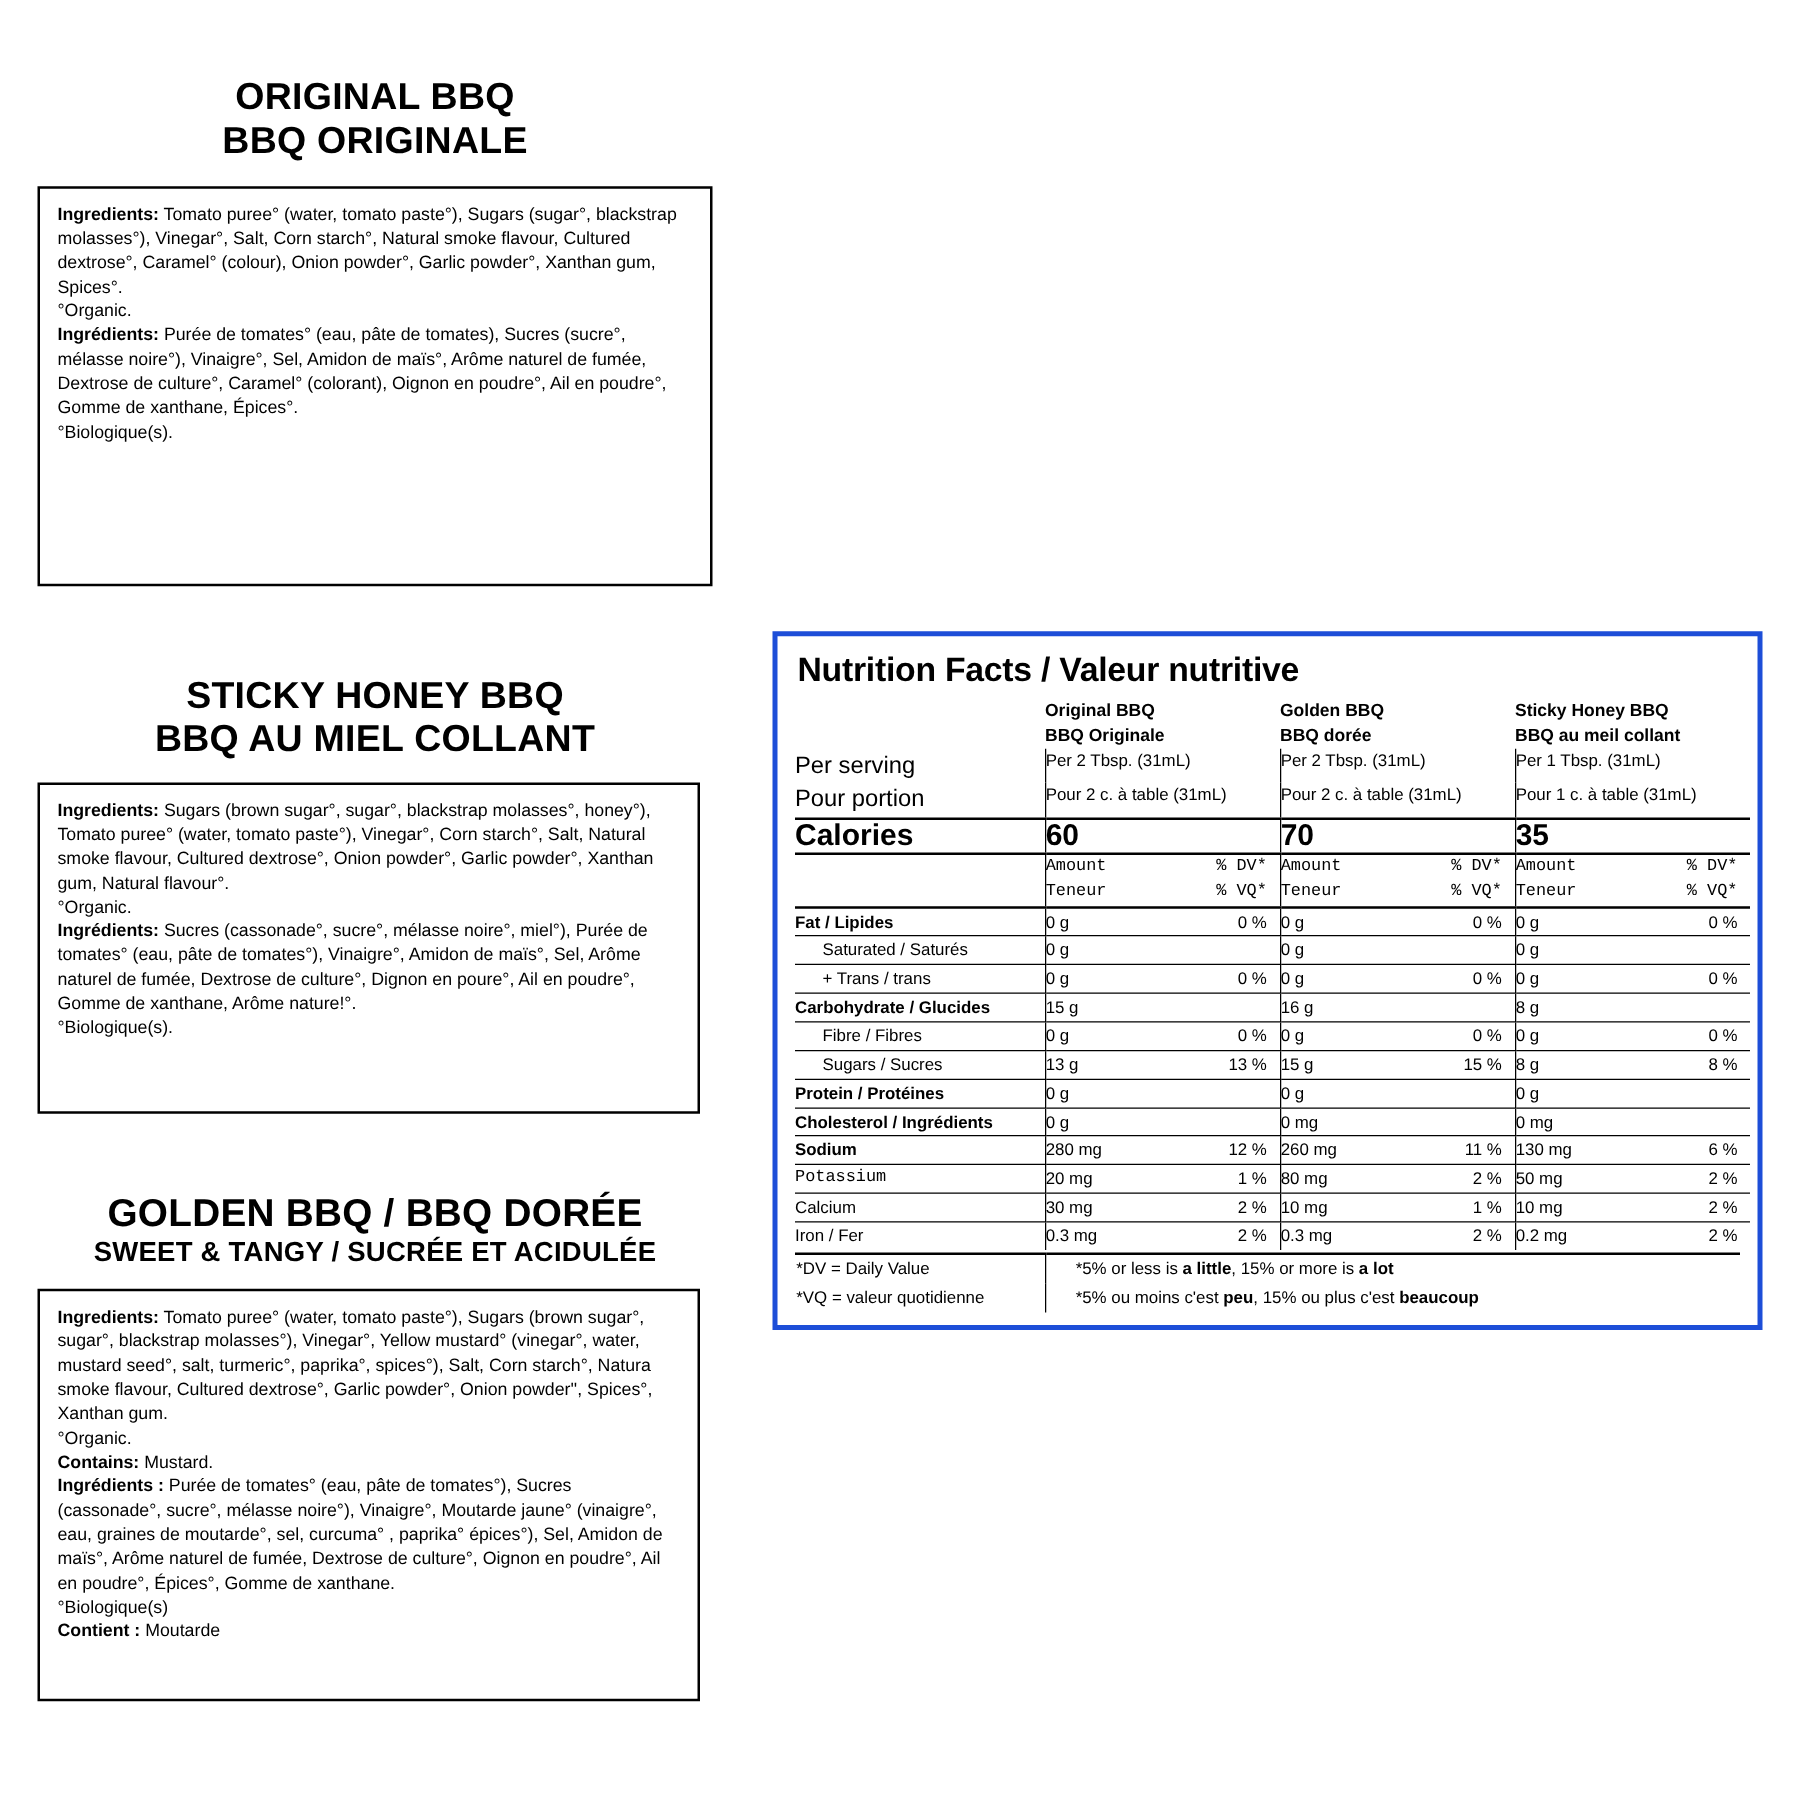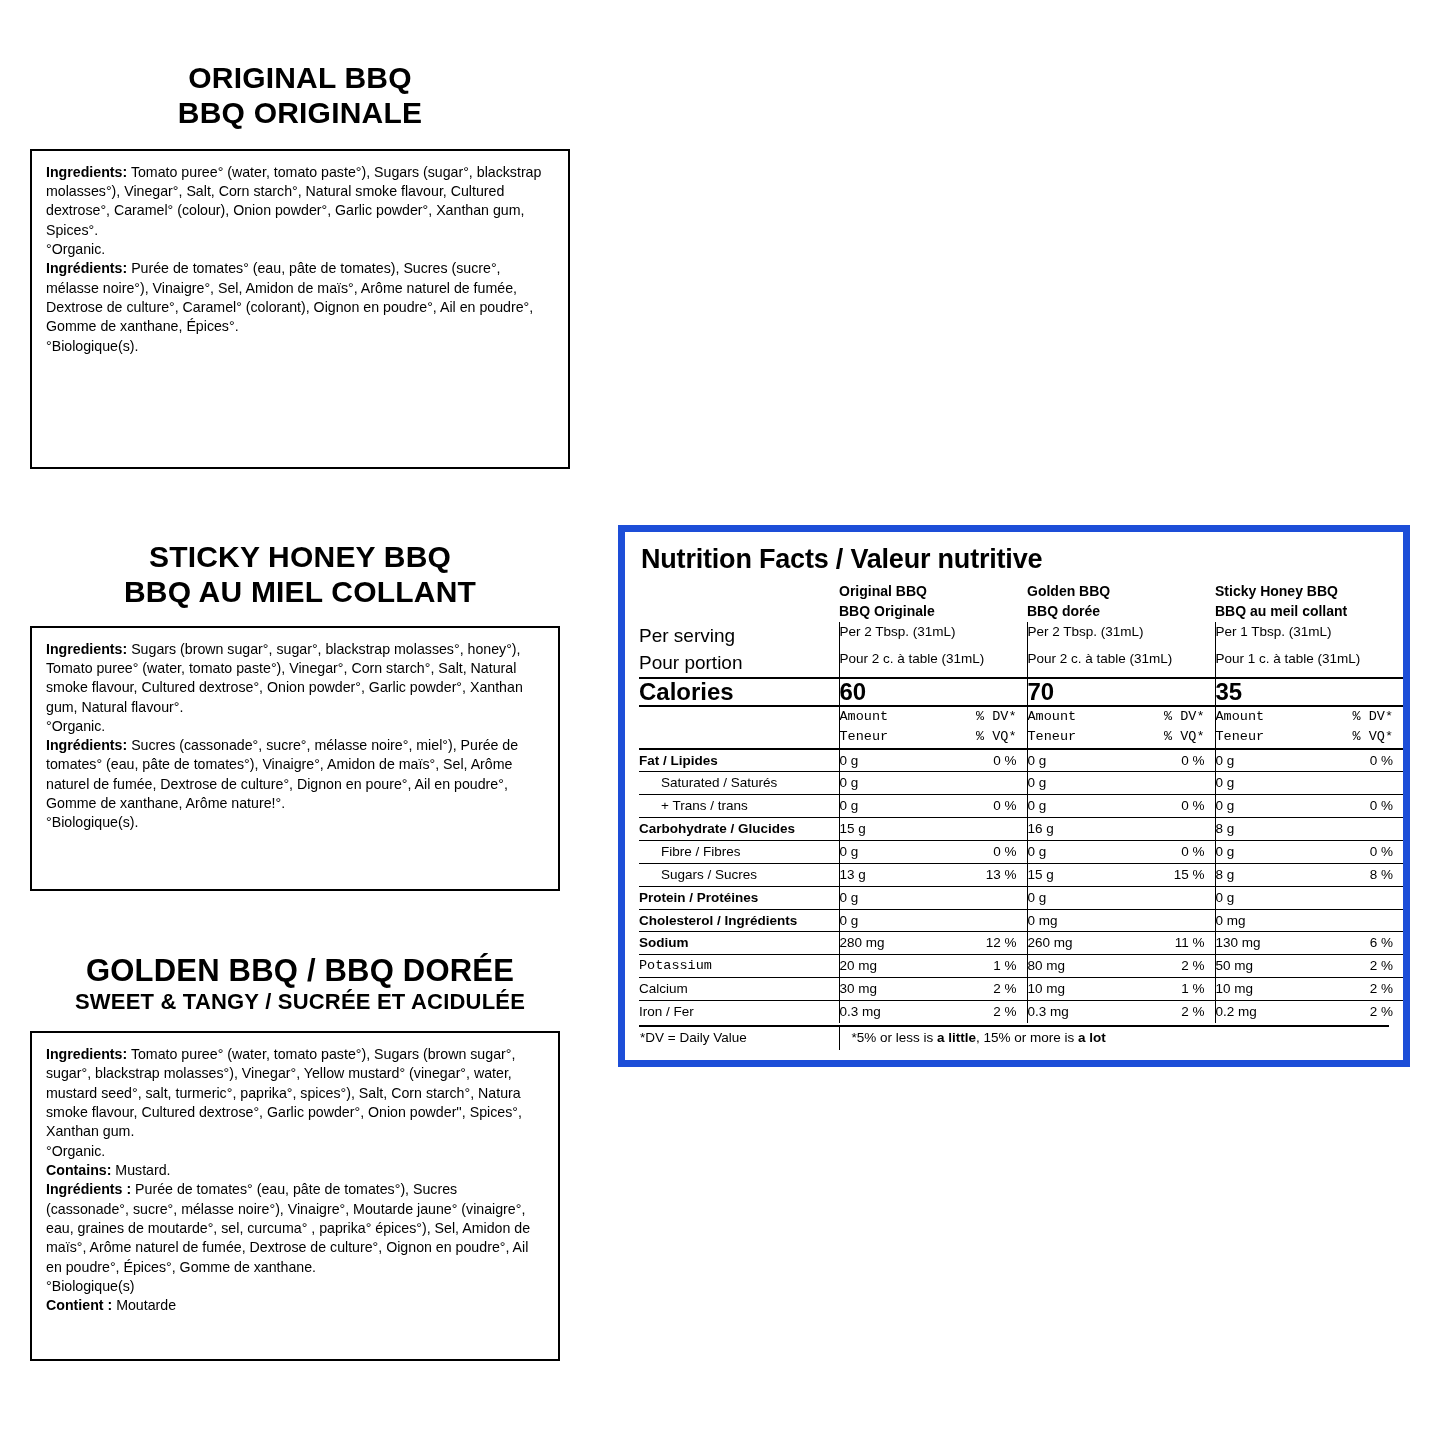--- a/index.html
+++ b/index.html
@@ -56,26 +56,25 @@
 
   .spacer-1 { height: 70px; }
   .spacer-2 { height: 62px; }
 
   
   .nf-panel {
     position: absolute;
     left: 618px;
     top: 505px;
     width: 792px;
-    border: 7px solid #1d4ed8;
+    border: 4px solid #1d4ed8;
     background: #fff;
     box-sizing: border-box;
     padding: 10px 14px 10px 14px;
     font-size: 13.5px;
-    margin-top: 20px;
   }
   .nf-title {
     font-size: 27px;
     font-weight: bold;
     margin: 2px 0 6px 2px;
     letter-spacing: -0.2px;
   }
 
   table.nf {
     width: 100%;
@@ -141,21 +140,21 @@
   .vsep      { border-left: 1px solid #000; }
 
   .footnotes {
     margin-top: 2px;
     font-size: 13.5px;
     line-height: 1.55;
   }
   .footnotes table { width: 100%; border-collapse: collapse; table-layout: fixed;}
   .footnotes td { vertical-align: top; }
   .footnotes .fcol1 { width: 200px; }
-  .footnotes .fcol2 { padding-left: 12px; }
+  .footnotes .fcol2 { padding-left: 24px; }
   .footnotes b { font-weight: bold; }
 </style>
 </head>
 <body>
 
 <div class="left-col">
 
   <div class="product-block">
     <div class="prod-title title-orig">
       <span class="line1">ORIGINAL BBQ</span>
@@ -360,16 +359,20 @@
     <table>
       <colgroup>
           <col class="fcol1">
           <col>
         </colgroup>
       <tbody>
           <tr>
         <td class="hr-med">*DV = Daily Value</td>
         <td class="hr-med fcol2 vsep"><span>*5% or less is </span><b>a little</b><span>, 15% or more is </span><b>a lot</b></td>
       </tr>
+      <tr>
+        <td>*VQ = valeur quotidienne</td>
+        <td class="fcol2 vsep"><span>*5% ou moins c'est </span><b>peu</b><span>, 15% ou plus c'est </span><b>beaucoup</b></td>
+      </tr>
     </tbody>
       </table>
   </div>
 </div>
 
 </body></html>

